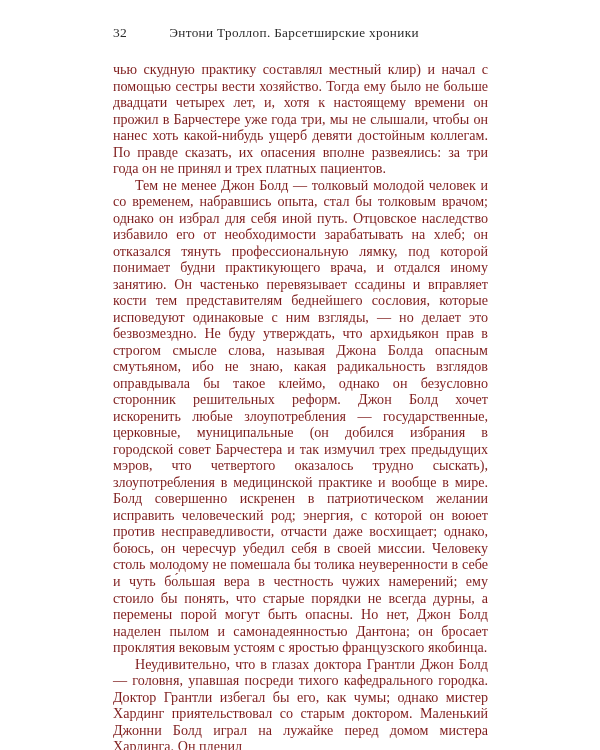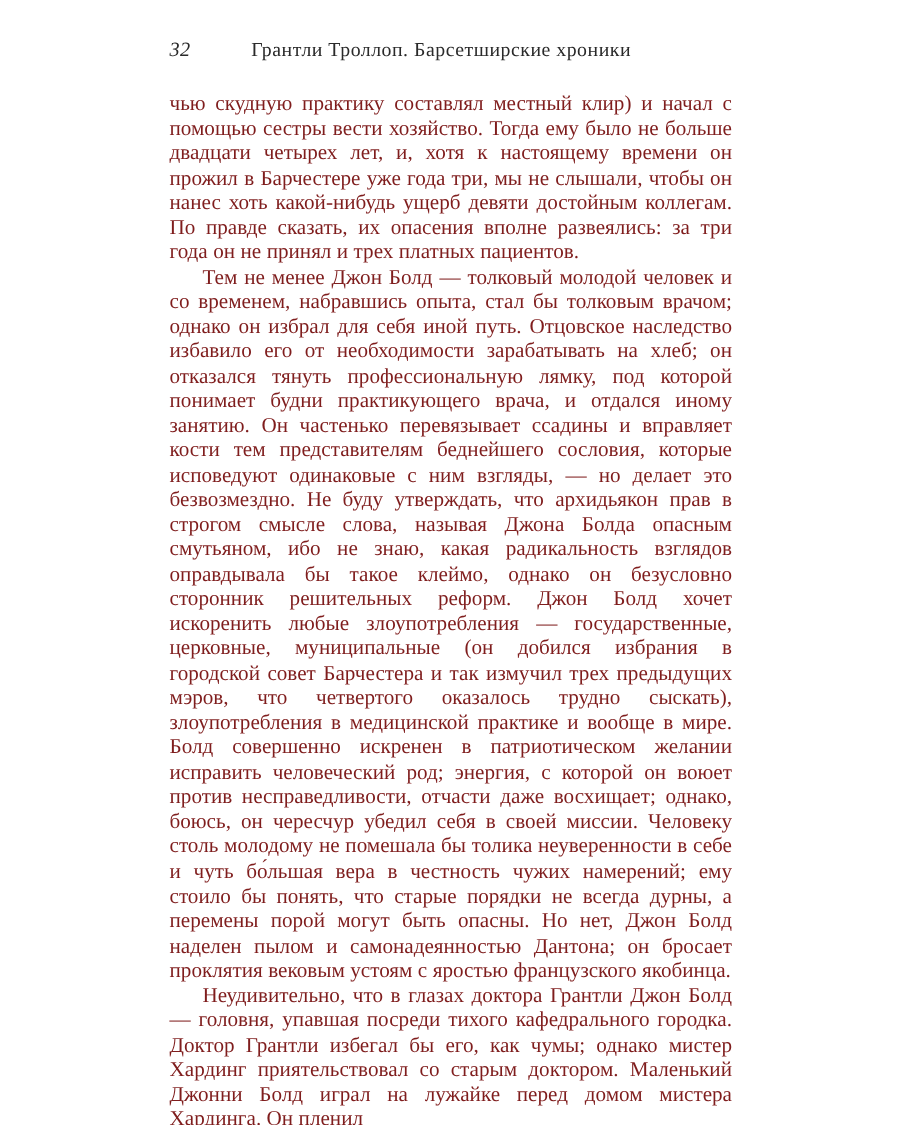--- a/index.html
+++ b/index.html
@@ -32,21 +32,20 @@
     height: 18px;
     display: flex;
     align-items: baseline;
   }
   .folio {
     font-size: 13.5px;
     line-height: 1;
     color: #2a2a2a;
     letter-spacing: 0.3px;
     flex: 0 0 auto;
-    font-style: italic;
   }
   .head-title {
     flex: 1 1 auto;
     text-align: center;
     font-size: 13.2px;
     line-height: 1;
     color: #2a2a2a;
     letter-spacing: 0.35px;
     padding-right: 26px;
     white-space: nowrap;
@@ -76,21 +75,21 @@
     text-indent: 0;
   }
 </style>
 </head>
 <body>
 
 <div class="page">
 
   <div class="running-head">
     <span class="folio">32</span>
-    <span class="head-title">Грантли Троллоп. Барсетширские хроники</span>
+    <span class="head-title">Энтони Троллоп. Барсетширские хроники</span>
   </div>
 
   <div class="textblock">
     <p class="para continued">чью скудную практику составлял местный клир) и начал с помощью сестры вести хозяйство. Тогда ему было не больше двадцати четырех лет, и, хотя к настоящему времени он прожил в Барчестере уже года три, мы не слышали, чтобы он нанес хоть какой-нибудь ущерб девяти достойным коллегам. По правде сказать, их опасения вполне развеялись: за три года он не принял и трех платных пациентов.</p>
     <p class="para">Тем не менее Джон Болд — толковый молодой человек и со временем, набравшись опыта, стал бы толковым врачом; однако он избрал для себя иной путь. Отцовское наследство избавило его от необходимости зарабатывать на хлеб; он отказался тянуть профессиональную лямку, под которой понимает будни практикующего врача, и отдался иному занятию. Он частенько перевязывает ссадины и вправляет кости тем представителям беднейшего сословия, которые исповедуют одинаковые с ним взгляды, — но делает это безвозмездно. Не буду утверждать, что архидьякон прав в строгом смысле слова, называя Джона Болда опасным смутьяном, ибо не знаю, какая радикальность взглядов оправдывала бы такое клеймо, однако он безусловно сторонник решительных реформ. Джон Болд хочет искоренить любые злоупотребления — государственные, церковные, муниципальные (он добился избрания в городской совет Барчестера и так измучил трех предыдущих мэров, что четвертого оказалось трудно сыскать), злоупотребления в медицинской практике и вообще в мире. Болд совершенно искренен в патриотическом желании исправить человеческий род; энергия, с которой он воюет против несправедливости, отчасти даже восхищает; однако, боюсь, он чересчур убедил себя в своей миссии. Человеку столь молодому не помешала бы толика неуверенности в себе и чуть бо́льшая вера в честность чужих намерений; ему стоило бы понять, что старые порядки не всегда дурны, а перемены порой могут быть опасны. Но нет, Джон Болд наделен пылом и самонадеянностью Дантона; он бросает проклятия вековым устоям с яростью французского якобинца.</p>
     <p class="para">Неудивительно, что в глазах доктора Грантли Джон Болд — головня, упавшая посреди тихого кафедрального городка. Доктор Грантли избегал бы его, как чумы; однако мистер Хардинг приятельствовал со старым доктором. Маленький Джонни Болд играл на лужайке перед домом мистера Хардинга. Он пленил</p>
   </div>
 
 </div>
 

